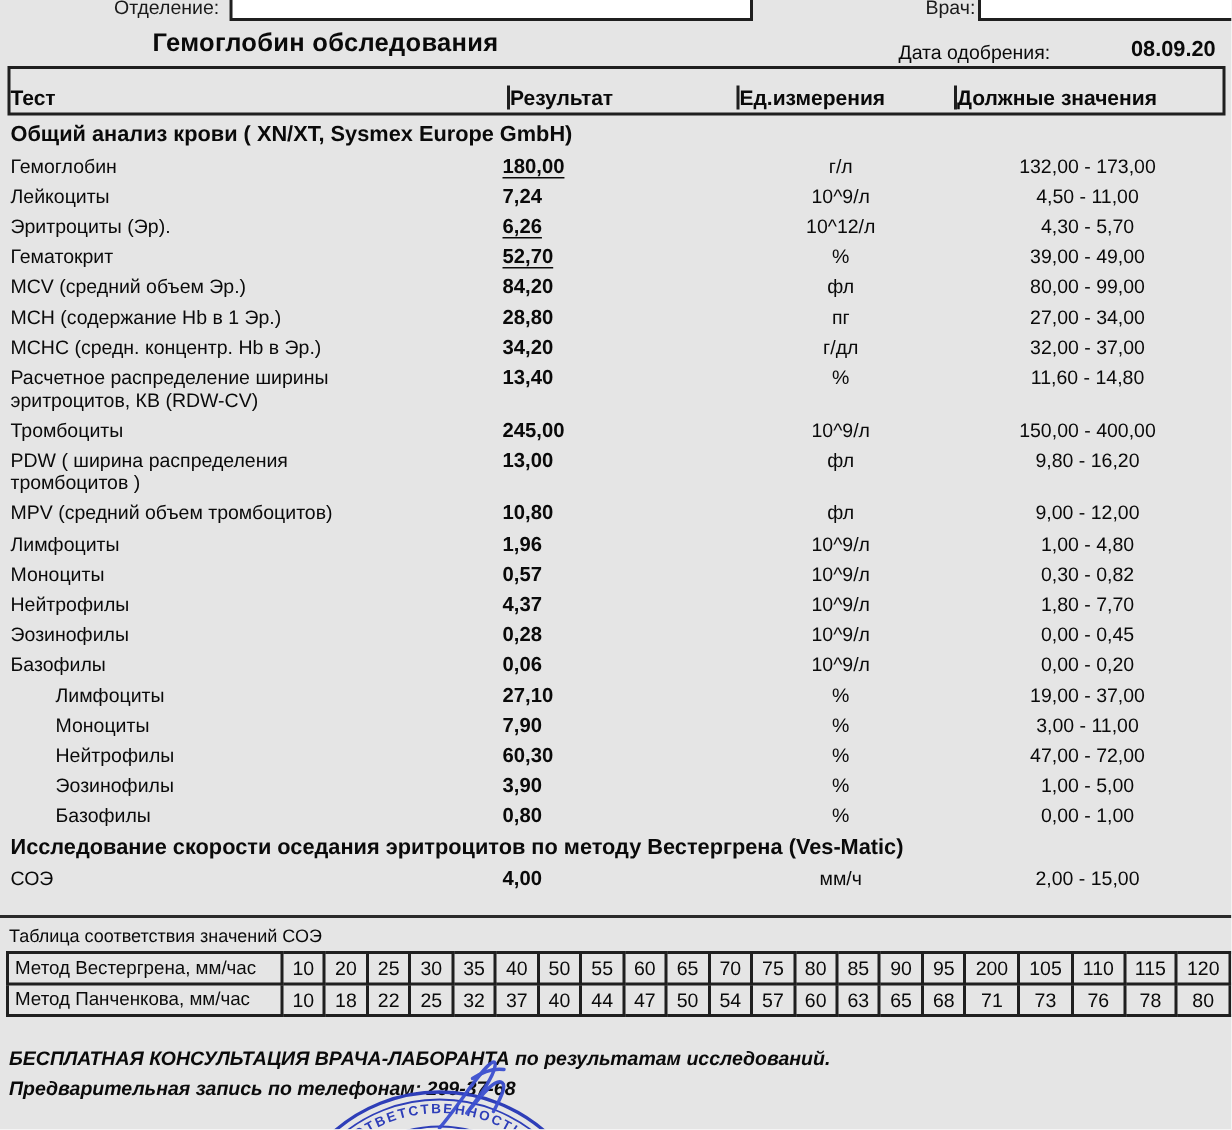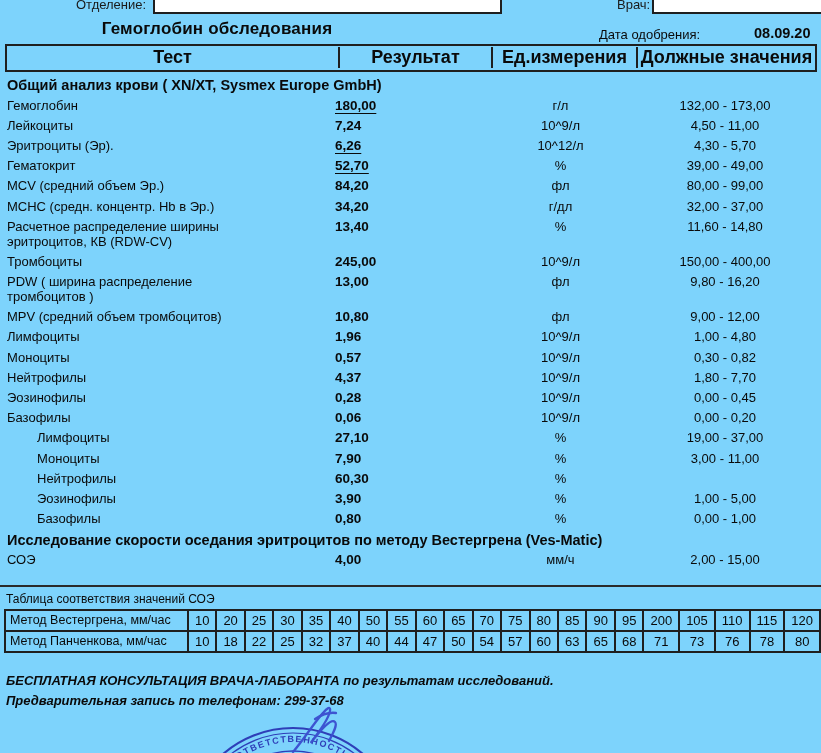--- a/index.html
+++ b/index.html
@@ -1,37 +1,37 @@
 <!DOCTYPE html>
 <html><head>
 <meta charset="utf-8">
 <style>
   html,body { margin:0; padding:0; background:#fff; }
   .page {
     position:relative; width:821px; height:753px; overflow:hidden;
-    background:#7dd3fc; color:#0a0a0a;
+    background:#e5e5e5; color:#0a0a0a;
     font-family:"Liberation Sans", sans-serif;
   }
   
   .tophdr { position:relative; height:44px; }
   .lbl { position:absolute; font-size:13px; color:#1a1a1a; }
   .dept-lbl { left:76px; top:-3px; }
   .doc-lbl  { left:617px; top:-3px; }
   .fbox { position:absolute; border:2px solid #1f1f1f; background:#fff; height:25px; }
   .dept-box { left:153px; top:-15px; width:345px; }
   .doc-box  { left:652px; top:-15px; width:175px; }
   .title { position:absolute; left:88px; top:19px; width:258px; text-align:center;
            font-weight:bold; font-size:17px; letter-spacing:.2px; }
   .date-lbl { position:absolute; left:599px; top:27px; font-size:13px; }
   .date-val { position:absolute; left:754px; top:25px; font-weight:bold; font-size:14.5px; white-space:nowrap; }
   
   .rt-head {
     margin:0 4px 0 5px; border:2px solid #1f1f1f;
     display:grid; grid-template-columns:331px 153px 145px auto;
-    font-weight:bold; font-size:18px; text-align:center; padding:1px 0 2px;
+    font-weight:bold; font-size:14px; padding:11px 0 2px;
   }
   .rt-head > div + div { border-left:2px solid #1f1f1f; }
   #rt-body { margin:2px 4px 0 4px; font-size:13px; }
   .sec-title { font-weight:bold; font-size:14.5px; padding:3px 0 2px 3px; }
   .row { display:grid; grid-template-columns:331px 153px 145px auto; align-items:start; padding:2.6px 0; }
   .c-test { padding-left:3px; max-width:262px; line-height:15px; }
   .c-test.indent { padding-left:33px; }
   .c-res { text-align:left; font-weight:bold; line-height:15px; font-size:13.5px; }
   .c-res .u { text-decoration:underline; text-underline-offset:3px; }
   .c-unit, .c-range { text-align:center; line-height:15px; }
@@ -96,39 +96,45 @@
         <div class="c-unit">%</div>
         <div class="c-range">39,00 - 49,00</div>
       </div>
       <div class="row">
         <div class="c-test">MCV (средний объем Эр.)</div>
         <div class="c-res"><span>84,20</span></div>
         <div class="c-unit">фл</div>
         <div class="c-range">80,00 - 99,00</div>
       </div>
       <div class="row">
+        <div class="c-test">MCH (содержание Hb в 1 Эр.)</div>
+        <div class="c-res"><span>28,80</span></div>
+        <div class="c-unit">пг</div>
+        <div class="c-range">27,00 - 34,00</div>
+      </div>
+      <div class="row">
         <div class="c-test">MCHC (средн. концентр. Hb в Эр.)</div>
         <div class="c-res"><span>34,20</span></div>
         <div class="c-unit">г/дл</div>
         <div class="c-range">32,00 - 37,00</div>
       </div>
       <div class="row">
         <div class="c-test">Расчетное распределение ширины эритроцитов, КВ (RDW-CV)</div>
         <div class="c-res"><span>13,40</span></div>
         <div class="c-unit">%</div>
         <div class="c-range">11,60 - 14,80</div>
       </div>
       <div class="row">
         <div class="c-test">Тромбоциты</div>
         <div class="c-res"><span>245,00</span></div>
         <div class="c-unit">10^9/л</div>
         <div class="c-range">150,00 - 400,00</div>
       </div>
       <div class="row">
-        <div class="c-test">PDW ( ширина распределение тромбоцитов )</div>
+        <div class="c-test">PDW ( ширина распределения тромбоцитов )</div>
         <div class="c-res"><span>13,00</span></div>
         <div class="c-unit">фл</div>
         <div class="c-range">9,80 - 16,20</div>
       </div>
       <div class="row">
         <div class="c-test">MPV (средний объем тромбоцитов)</div>
         <div class="c-res"><span>10,80</span></div>
         <div class="c-unit">фл</div>
         <div class="c-range">9,00 - 12,00</div>
       </div>
@@ -171,20 +177,21 @@
       <div class="row">
         <div class="c-test indent">Моноциты</div>
         <div class="c-res"><span>7,90</span></div>
         <div class="c-unit">%</div>
         <div class="c-range">3,00 - 11,00</div>
       </div>
       <div class="row">
         <div class="c-test indent">Нейтрофилы</div>
         <div class="c-res"><span>60,30</span></div>
         <div class="c-unit">%</div>
+        <div class="c-range">47,00 - 72,00</div>
       </div>
       <div class="row">
         <div class="c-test indent">Эозинофилы</div>
         <div class="c-res"><span>3,90</span></div>
         <div class="c-unit">%</div>
         <div class="c-range">1,00 - 5,00</div>
       </div>
       <div class="row">
         <div class="c-test indent">Базофилы</div>
         <div class="c-res"><span>0,80</span></div>

